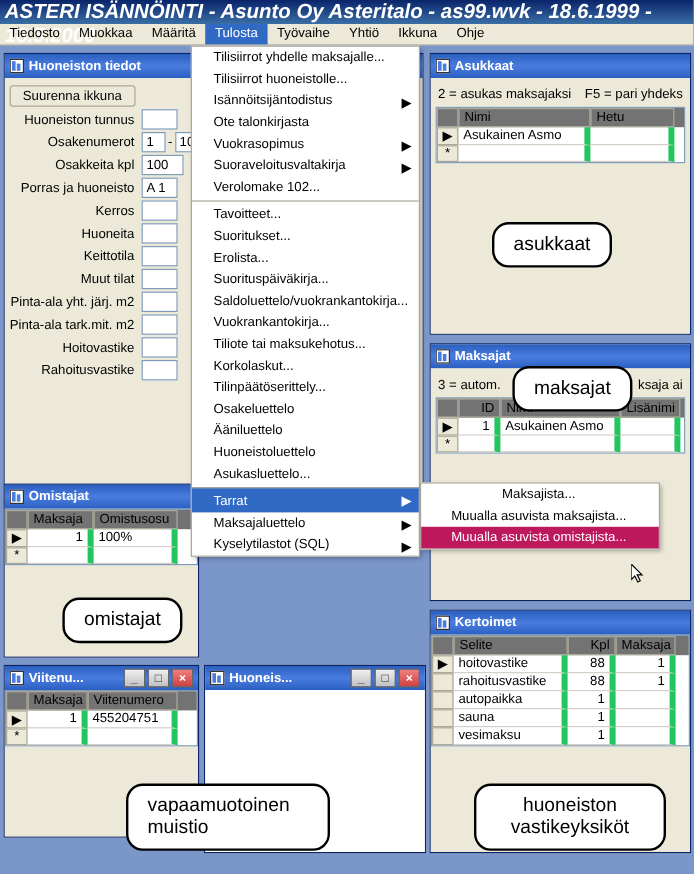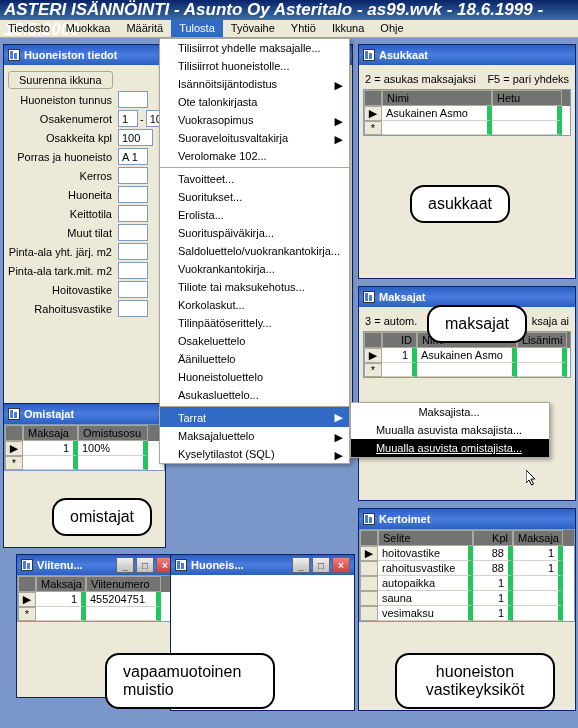--- a/index.html
+++ b/index.html
@@ -27,21 +27,21 @@
 .row label { width:110px; text-align:right; padding-right:6px; }
 .row input { border:1px solid #7f9db9; background:#fff; padding:1px 3px; height:17px;}
 
 .dropdown { position:absolute; background:#fff; border:1px solid #aca899; box-shadow:2px 2px 4px rgba(0,0,0,0.3); z-index:100;}
 .dropdown .ditem { padding:3px 28px 3px 18px; white-space:nowrap; cursor:default; position:relative;}
 .dropdown .ditem.sep { border-top:1px solid #aca899; margin-top:2px; padding-top:5px;}
 .dropdown .ditem.hl { background:#316ac5; color:#fff; }
 .dropdown .ditem .arrow { position:absolute; right:6px; top:4px; }
 .submenu { position:absolute; background:#fff; border:1px solid #aca899; box-shadow:2px 2px 4px rgba(0,0,0,0.3); z-index:101;}
 .submenu .ditem { padding:3px 20px 3px 18px; white-space:nowrap;}
-.submenu .ditem.hl { background:#000000; color:#fff;text-decoration:underline;}
+.submenu .ditem.hl { background:#be185d; color:#fff;}
 
 .grid { background:#fff; border:1px solid #7f9db9;}
 .grid .ghead { display:flex; background:#737373;}
 .grid .ghead .gh { border:1px solid #aca899; padding:1px 4px; font-weight:normal;}
 .grid .grow { display:flex;}
 .grid .grow .gc { border-right:5px solid #22c55e;border-bottom:1px solid #d4d0c8; padding:1px 4px; overflow:hidden;}
 .grid .grow .rh { background:#ece9d8; border:1px solid #aca899; width:18px; text-align:center;}
 
 .callout { position:absolute; background:#fff; border:2px solid #000; border-radius:14px; padding:8px 16px; font-size:16px; font-weight:normal; z-index:50;}
 
@@ -145,21 +145,21 @@
           </div>
         <div class="grow">
             <div class="rh">*</div>
             <div class="gc" style="width:55px"></div>
             <div class="gc" style="width:70px"></div>
           </div>
       </div>
     </div>
   </div>
 
-  <div class="win" style="left:16px;top:516px;width:163px;height:144px;">
+  <div class="win" style="left:3px;top:516px;width:163px;height:144px;">
     <div class="whead">
         <span class="bar-icon"></span>
         <span class="wtitle">Viitenu...</span>
       <div class="wctrls">
           <span>_</span>
           <span>□</span>
           <span class="close">×</span>
         </div>
     </div>
     <div class="wbody" style="padding:0;">

